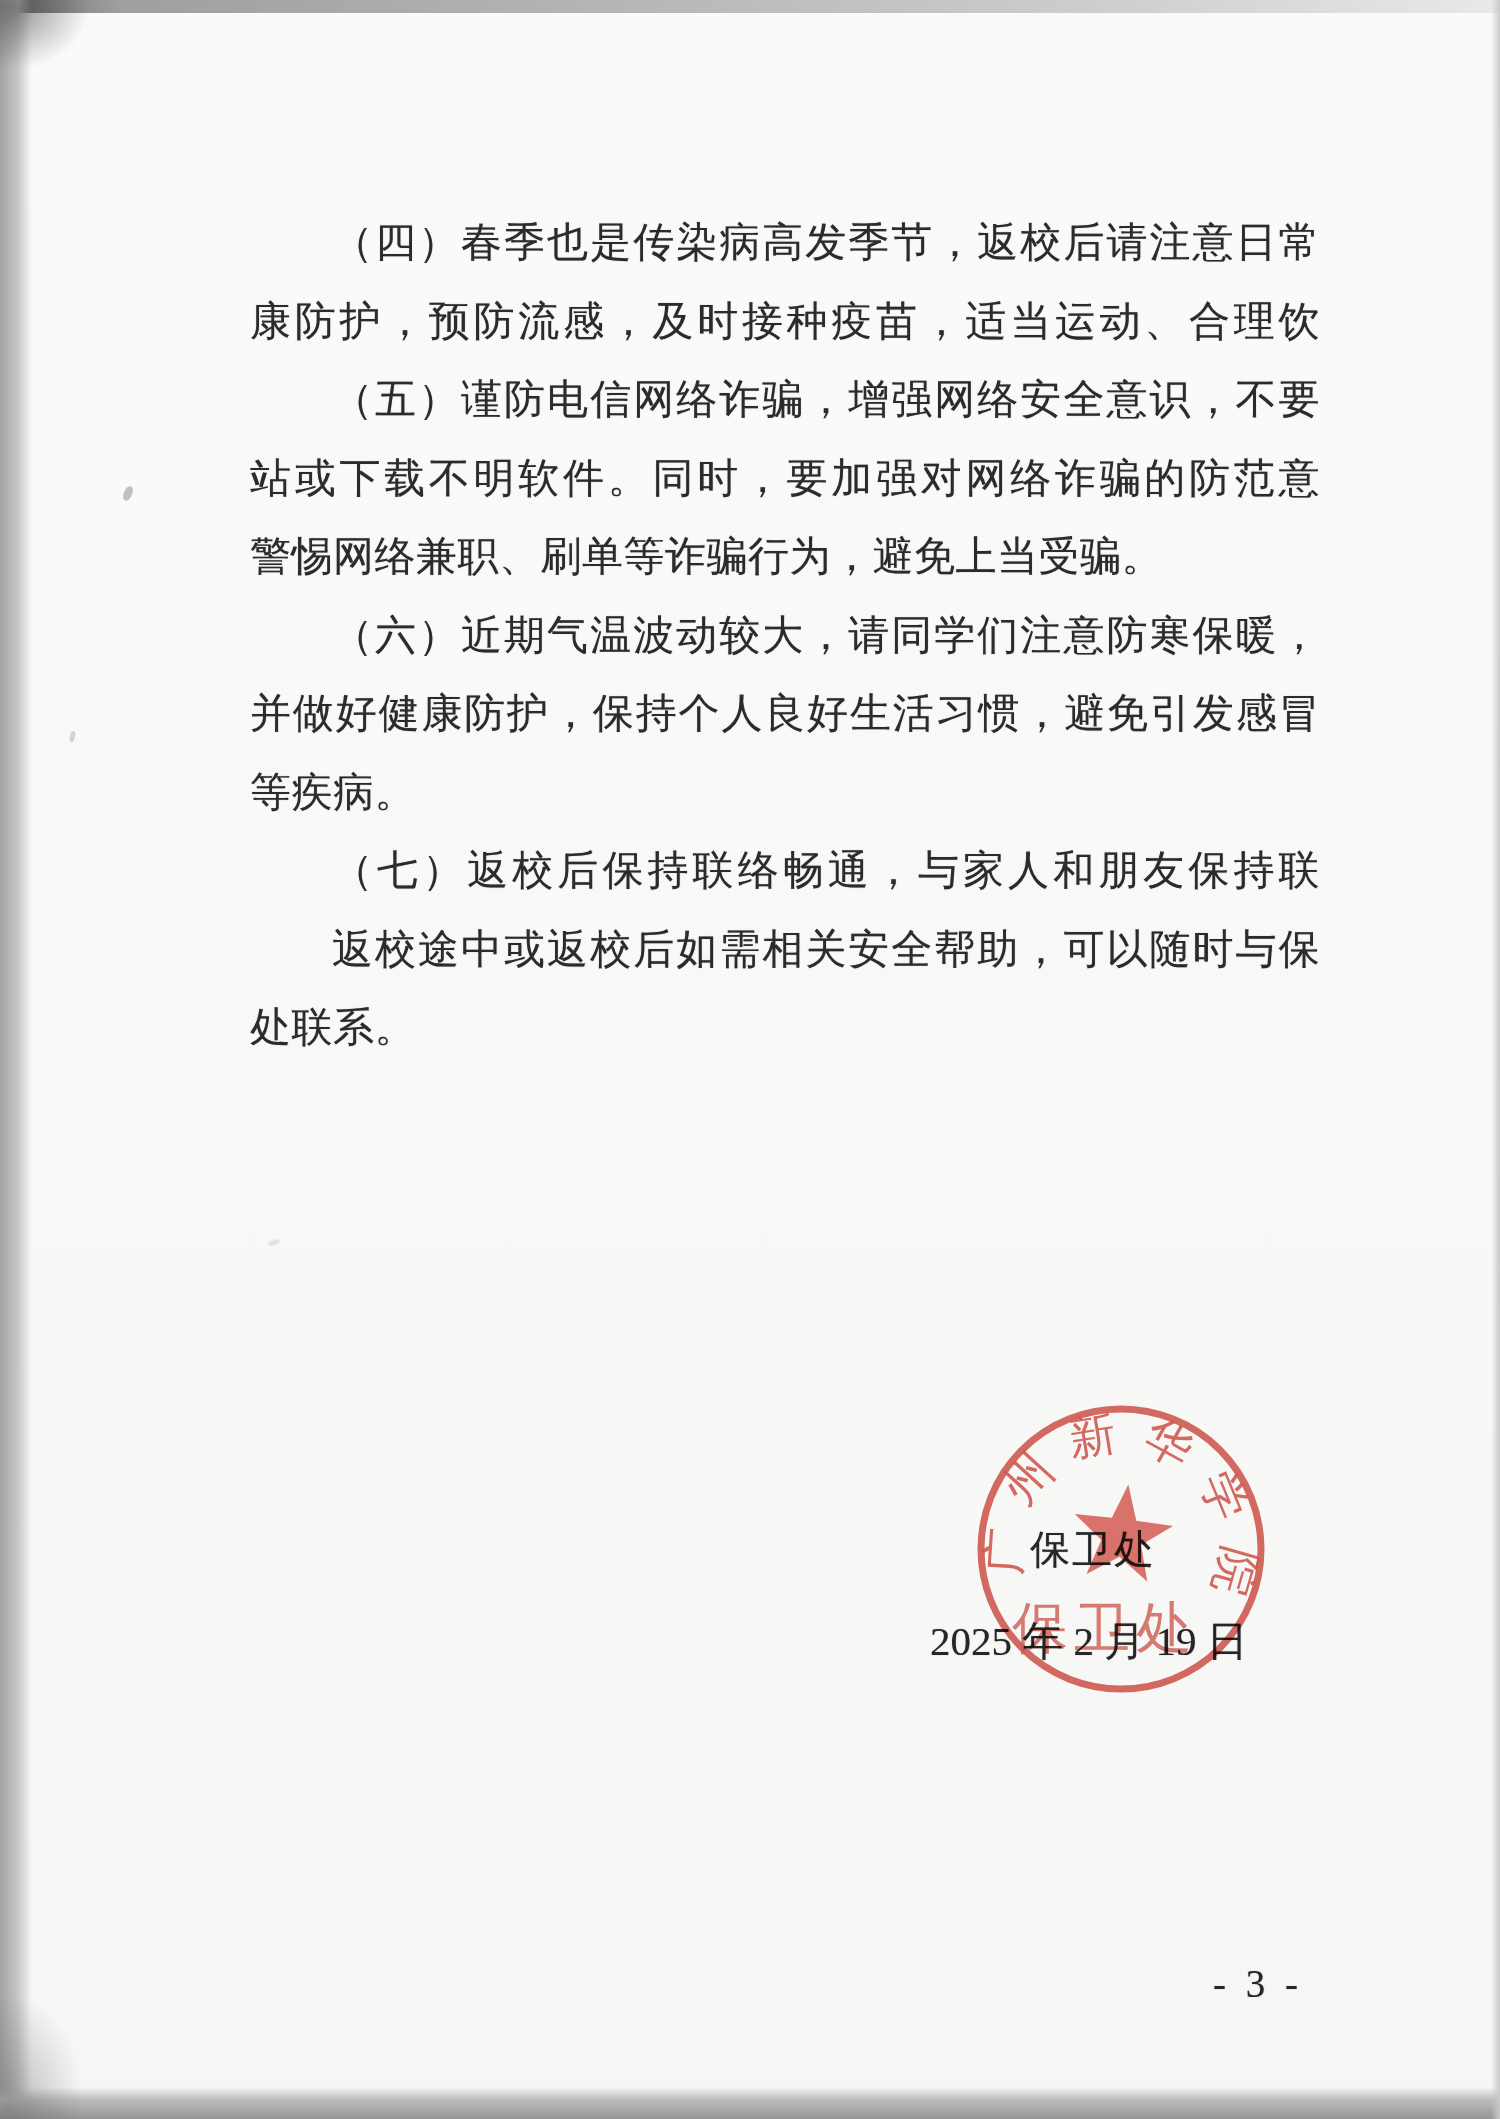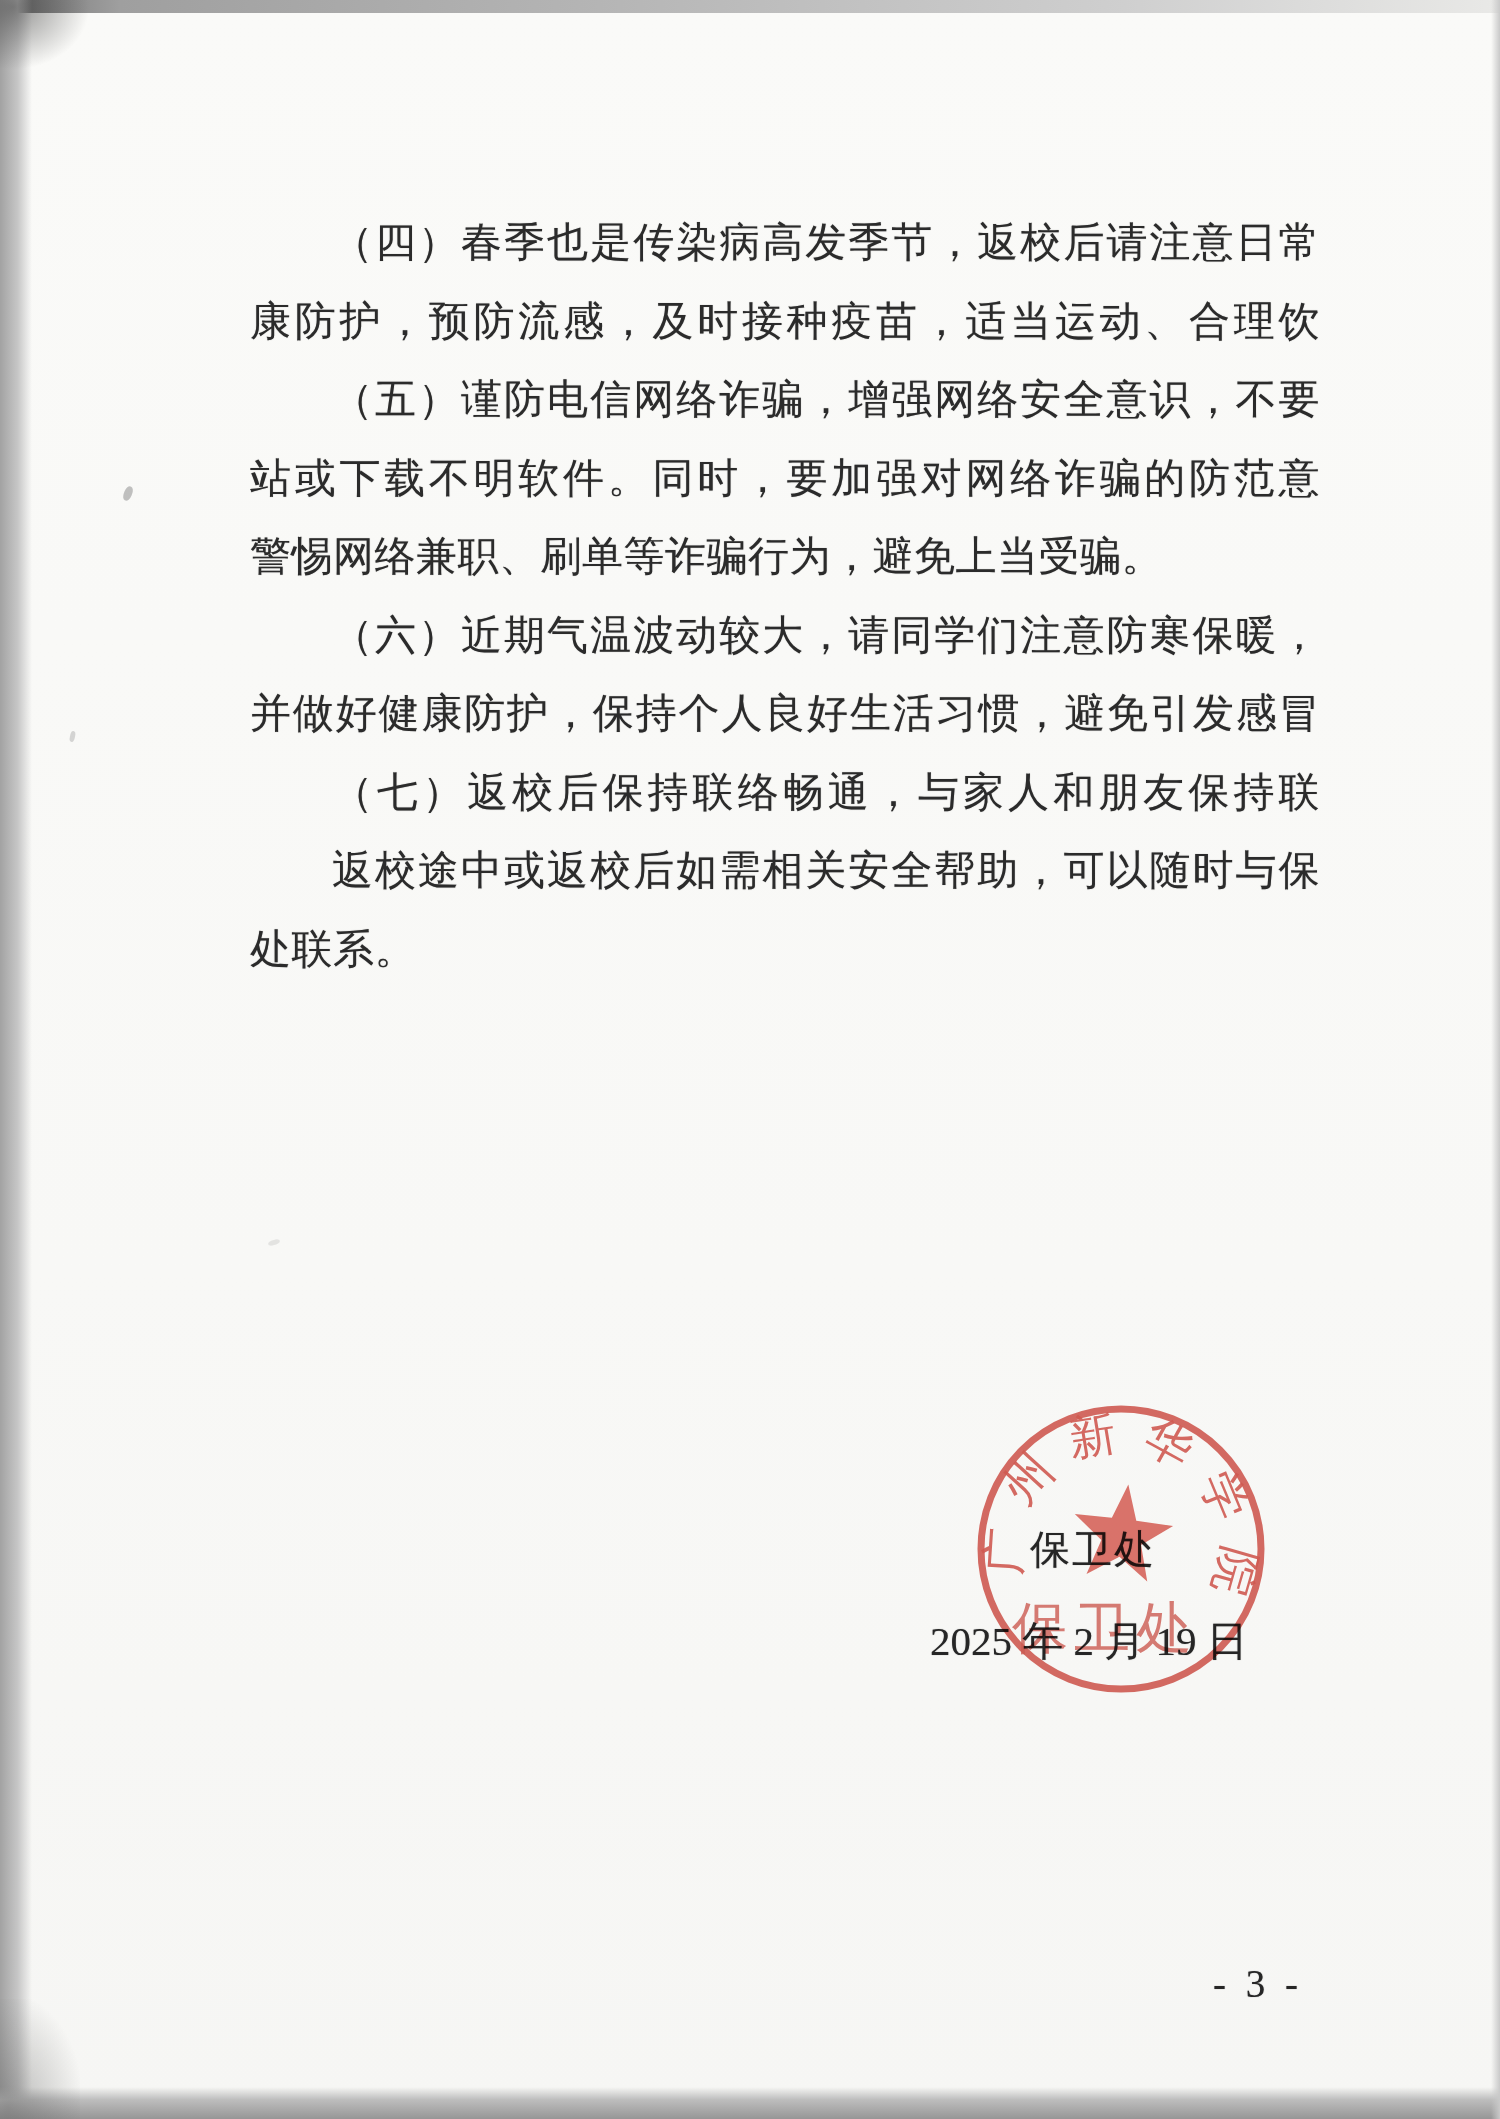--- a/index.html
+++ b/index.html
@@ -53,20 +53,21 @@
 <div id="canvas">
 
   <div id="doc-lines">
       <div class="line indent fill">（四）春季也是传染病高发季节，返校后请注意日常健</div>
       <div class="line fill">康防护，预防流感，及时接种疫苗，适当运动、合理饮食、</div>
       <div class="line indent fill">（五）谨防电信网络诈骗，增强网络安全意识，不要</div>
       <div class="line fill">站或下载不明软件。同时，要加强对网络诈骗的防范意识，</div>
       <div class="line">警惕网络兼职、刷单等诈骗行为，避免上当受骗。</div>
       <div class="line indent fill">（六）近期气温波动较大，请同学们注意防寒保暖，</div>
       <div class="line fill">并做好健康防护，保持个人良好生活习惯，避免引发感冒</div>
+      <div class="line">等疾病。</div>
       <div class="line indent fill">（七）返校后保持联络畅通，与家人和朋友保持联系，</div>
       <div class="line indent fill">返校途中或返校后如需相关安全帮助，可以随时与保卫</div>
       <div class="line">处联系。</div>
     </div>
 
   <div id="signature" class="black-ink">保卫处</div>
   <div id="date-line" class="black-ink">2025 年 2 月 19 日</div>
 
   <svg id="stamp" viewBox="0 0 300 300">
     <circle cx="150" cy="150" r="140" fill="none" stroke="#d4574e" stroke-width="7" opacity="0.92"></circle>

